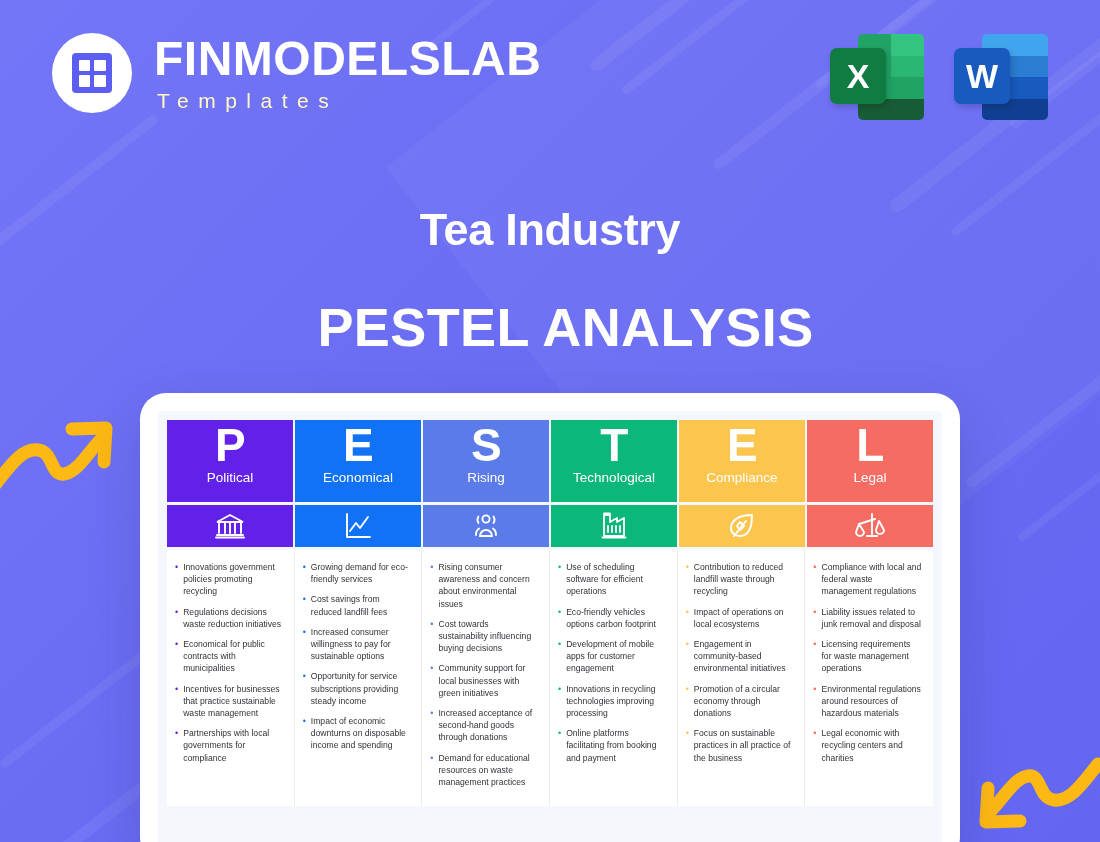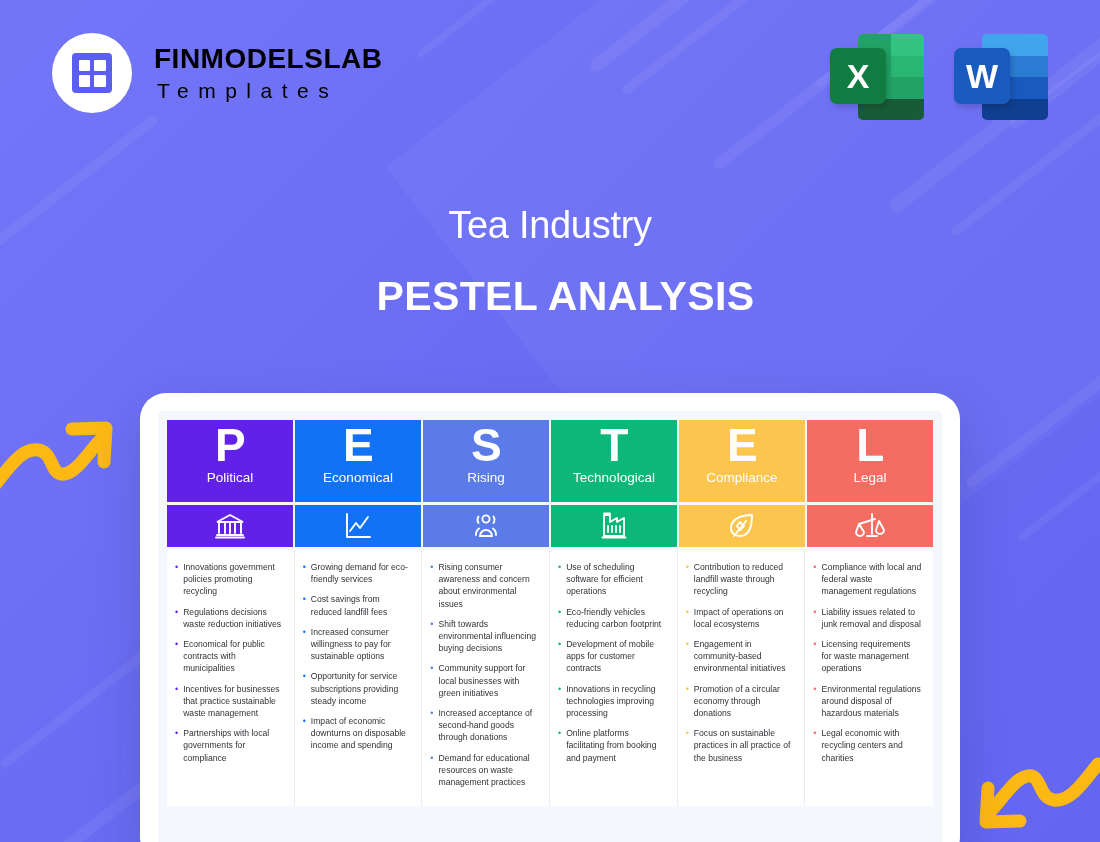--- a/index.html
+++ b/index.html
@@ -76,29 +76,29 @@
     grid-template-columns: 1fr 1fr;
     grid-template-rows: 1fr 1fr;
     gap: 3.5px;
     padding: 3.5px;
     background: #5b5ef0;
   }
   .logo-grid span { background: #ffffff; border-radius: 1px; }
 
   .logo-text { display: flex; flex-direction: column; line-height: 1; }
   .logo-name {
-    font-size: 28px;
+    font-size: 48px;
     font-weight: 700;
-    color: #000000;
+    color: #ffffff;
     letter-spacing: 0.5px;
   }
   .logo-sub {
     font-size: 21px;
     font-weight: 400;
-    color: #000000;
+    color: #fef9c3;
     letter-spacing: 9.5px;
     margin-top: 7px;
     margin-left: 3px;
   }
 
   
   #office-icons {
     position: absolute;
     right: 52px; top: 28px;
     display: flex;
@@ -142,28 +142,28 @@
   .word  .oi-badge { background: #185abd; }
 
   
   #title-block {
     position: absolute;
     left: 0; right: 0; top: 204px;
     text-align: center;
     color: #ffffff;
   }
   #title-main {
-    font-size: 38px;
-    font-weight: 400;
+    font-size: 45px;
+    font-weight: 700;
     letter-spacing: -0.3px;
   }
   #title-sub {
-    font-size: 41px;
+    font-size: 54px;
     font-weight: 700;
-    margin-top: 26px;
+    margin-top: 40px;
     letter-spacing: 0.4px;
     padding-left: 31px;
   }
 
   
   .arrow { position: absolute; }
   #arrow-left  { left: -8px;  top: 408px; }
   #arrow-right { left: 972px; top: 752px; }
 
   
@@ -453,21 +453,21 @@
               <span class="txt">Impact of economic downturns on disposable income and spending</span>
             </div>
           </div>
         <div class="bul-col">
             <div class="bul-item">
               <span class="dot" style="color: rgb(91, 124, 232);">•</span>
               <span class="txt">Rising consumer awareness and concern about environmental issues</span>
             </div>
             <div class="bul-item">
               <span class="dot" style="color: rgb(91, 124, 232);">•</span>
-              <span class="txt">Shift towards environmental influencing buying decisions</span>
+              <span class="txt">Cost towards sustainability influencing buying decisions</span>
             </div>
             <div class="bul-item">
               <span class="dot" style="color: rgb(91, 124, 232);">•</span>
               <span class="txt">Community support for local businesses with green initiatives</span>
             </div>
             <div class="bul-item">
               <span class="dot" style="color: rgb(91, 124, 232);">•</span>
               <span class="txt">Increased acceptance of second-hand goods through donations</span>
             </div>
             <div class="bul-item">
@@ -475,25 +475,25 @@
               <span class="txt">Demand for educational resources on waste management practices</span>
             </div>
           </div>
         <div class="bul-col">
             <div class="bul-item">
               <span class="dot" style="color: rgb(12, 183, 122);">•</span>
               <span class="txt">Use of scheduling software for efficient operations</span>
             </div>
             <div class="bul-item">
               <span class="dot" style="color: rgb(12, 183, 122);">•</span>
-              <span class="txt">Eco-friendly vehicles reducing carbon footprint</span>
+              <span class="txt">Eco-friendly vehicles options carbon footprint</span>
             </div>
             <div class="bul-item">
               <span class="dot" style="color: rgb(12, 183, 122);">•</span>
-              <span class="txt">Development of mobile apps for customer contracts</span>
+              <span class="txt">Development of mobile apps for customer engagement</span>
             </div>
             <div class="bul-item">
               <span class="dot" style="color: rgb(12, 183, 122);">•</span>
               <span class="txt">Innovations in recycling technologies improving processing</span>
             </div>
             <div class="bul-item">
               <span class="dot" style="color: rgb(12, 183, 122);">•</span>
               <span class="txt">Online platforms facilitating from booking and payment</span>
             </div>
           </div>
@@ -527,21 +527,21 @@
             <div class="bul-item">
               <span class="dot" style="color: rgb(245, 108, 99);">•</span>
               <span class="txt">Liability issues related to junk removal and disposal</span>
             </div>
             <div class="bul-item">
               <span class="dot" style="color: rgb(245, 108, 99);">•</span>
               <span class="txt">Licensing requirements for waste management operations</span>
             </div>
             <div class="bul-item">
               <span class="dot" style="color: rgb(245, 108, 99);">•</span>
-              <span class="txt">Environmental regulations around disposal of hazardous materials</span>
+              <span class="txt">Environmental regulations around resources of hazardous materials</span>
             </div>
             <div class="bul-item">
               <span class="dot" style="color: rgb(245, 108, 99);">•</span>
               <span class="txt">Legal economic with recycling centers and charities</span>
             </div>
           </div>
       </div>
 
     </div>
   </div>

